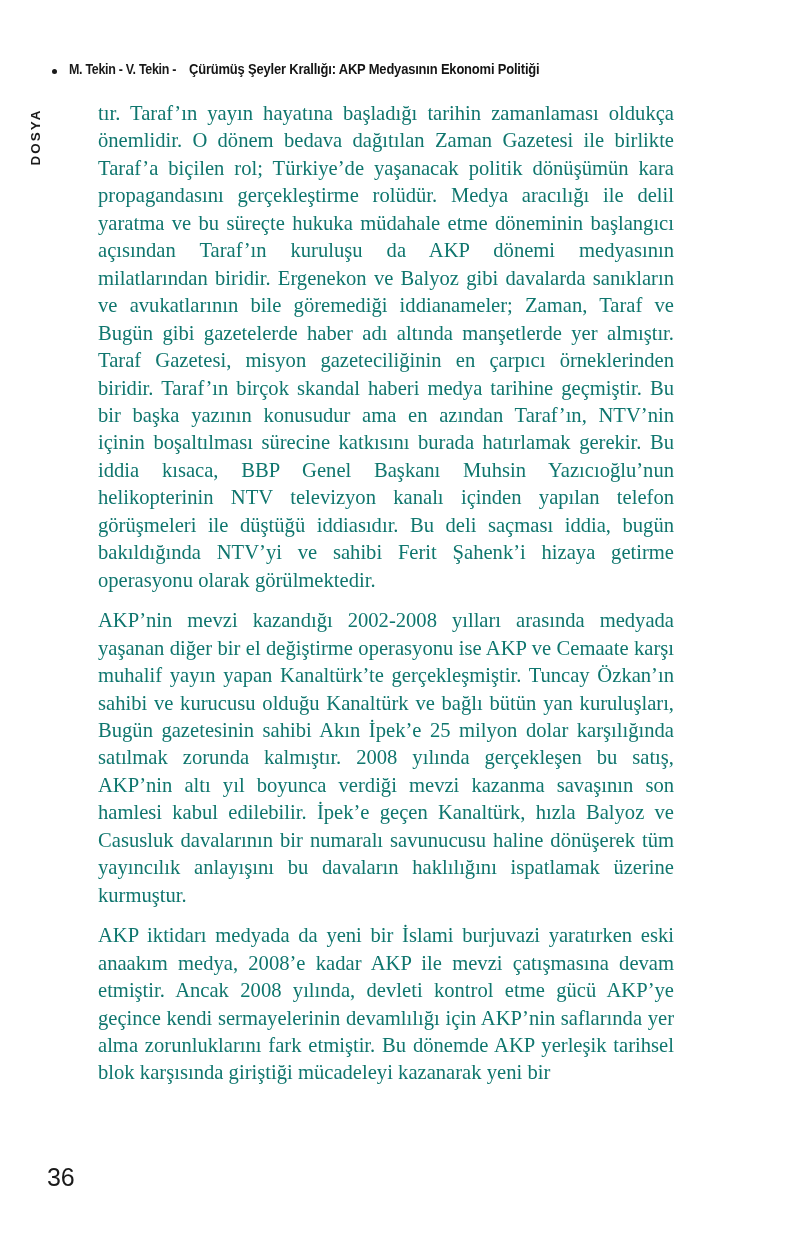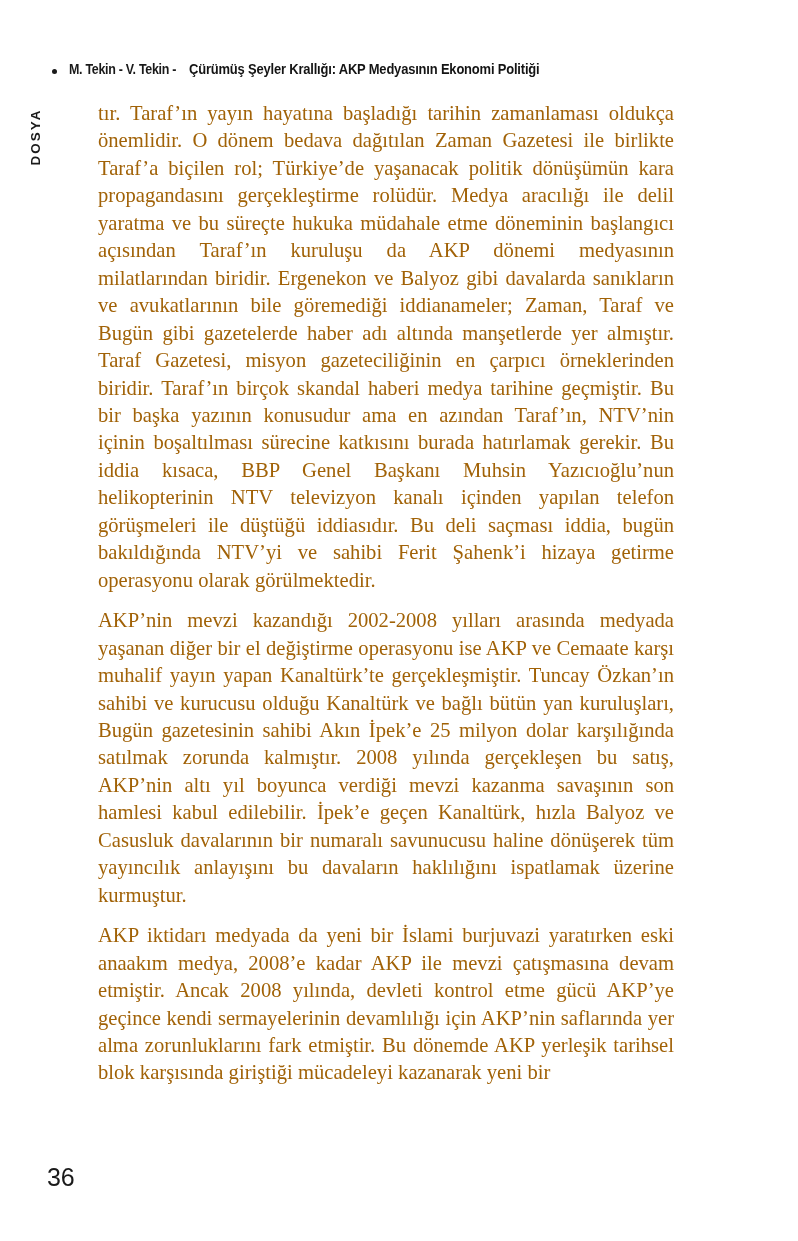--- a/index.html
+++ b/index.html
@@ -82,21 +82,21 @@
   .body-column {
     position: absolute;
     left: 98px;
     top: 100px;
     width: 594px;
   }
   .body-paragraph {
     font-family: "Liberation Serif", "DejaVu Serif", serif;
     font-size: 20.6px;
     line-height: 27.45px;
-    color: #a16207;
+    color: #0f766e;
     text-align: justify;
     text-justify: inter-word;
     margin: 0 18px 13px 0;
     hyphens: manual;
     -webkit-hyphens: manual;
     word-spacing: 0.1px;
   }
   .body-paragraph:last-child {
     margin-bottom: 0;
   }

